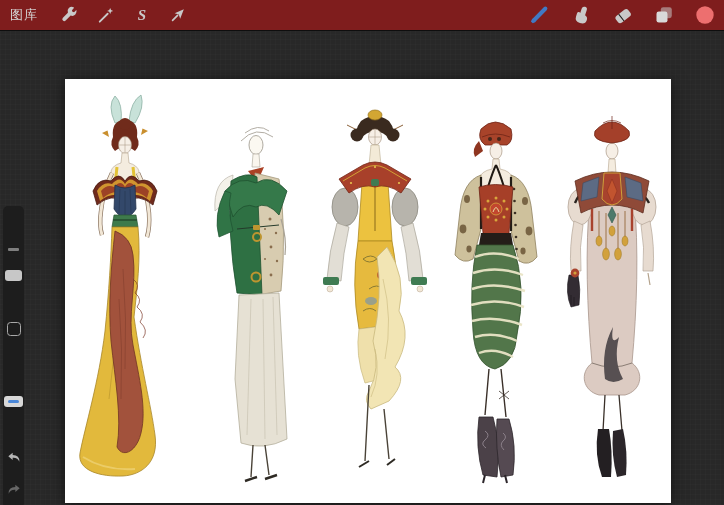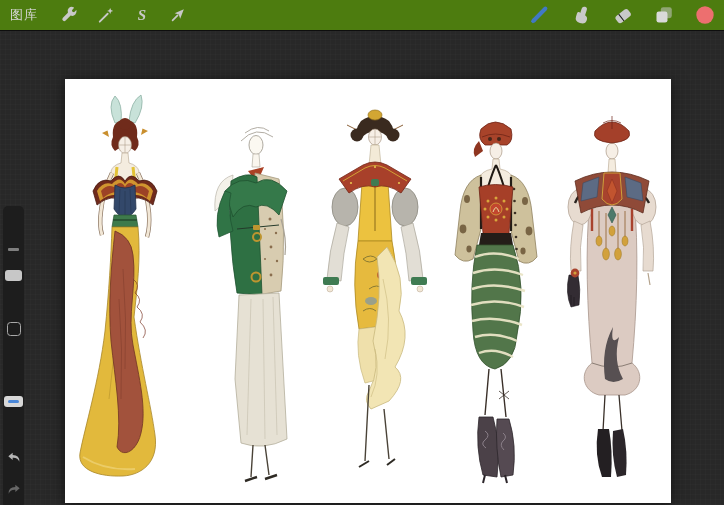--- a/index.html
+++ b/index.html
@@ -1,19 +1,19 @@
 <!DOCTYPE html>
 <html><head>
 <meta charset="utf-8">
 <style>
   html,body{margin:0;padding:0;width:724px;height:505px;overflow:hidden;
     font-family:"Liberation Sans",sans-serif;background:#282828;}
   .app{position:relative;width:724px;height:505px;background:#282828;}
   
-  .toolbar{position:absolute;top:0;left:0;right:0;height:30px;background:#4d7c0f;
+  .toolbar{position:absolute;top:0;left:0;right:0;height:30px;background:#7f1d1d;
     border-bottom:1px solid #0e0e0e;display:flex;align-items:center;justify-content:space-between;}
   .tb-left{display:flex;align-items:center;padding-left:10px;gap:12px;}
   .tb-right{display:flex;align-items:center;padding-right:7px;gap:17px;}
   .gallery-label{color:#d6d6d6;font-size:13px;letter-spacing:1px;margin-right:8px;white-space:nowrap;}
   .tool-btn{width:24px;height:24px;display:flex;align-items:center;justify-content:center;cursor:pointer;}
   .sel-glyph{color:#c9c9c9;font-size:15px;font-style:italic;font-family:"Liberation Serif",serif;font-weight:bold;}
   
   .workspace{position:absolute;top:31px;left:0;right:0;bottom:0;background:#282828;
     background-image:
       repeating-linear-gradient(0deg, rgba(255,255,255,0.016) 0 1px, transparent 1px 5px),

